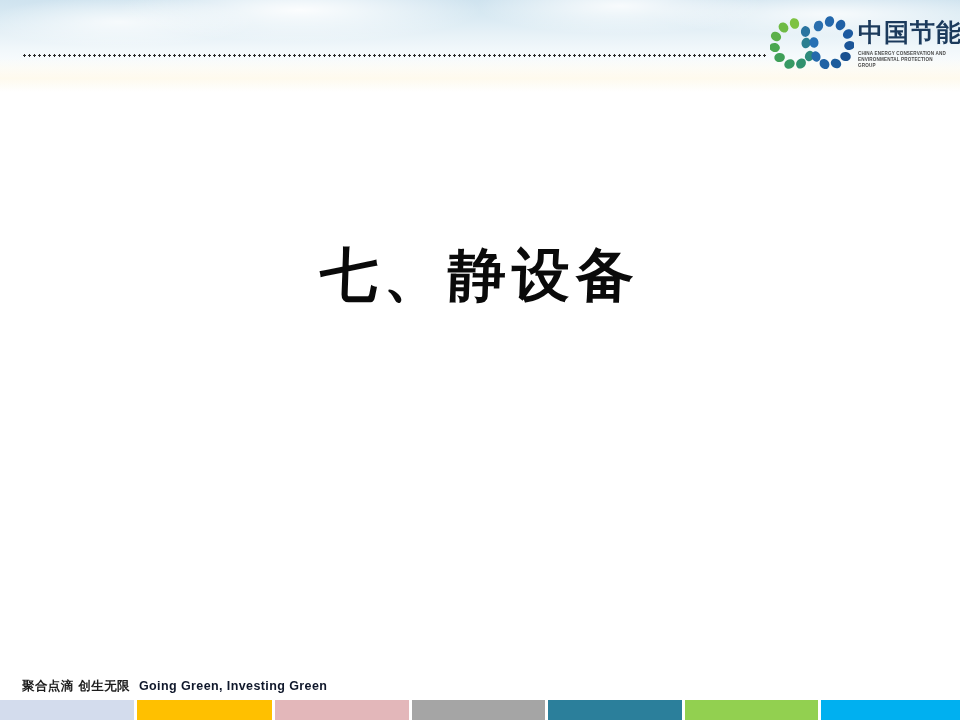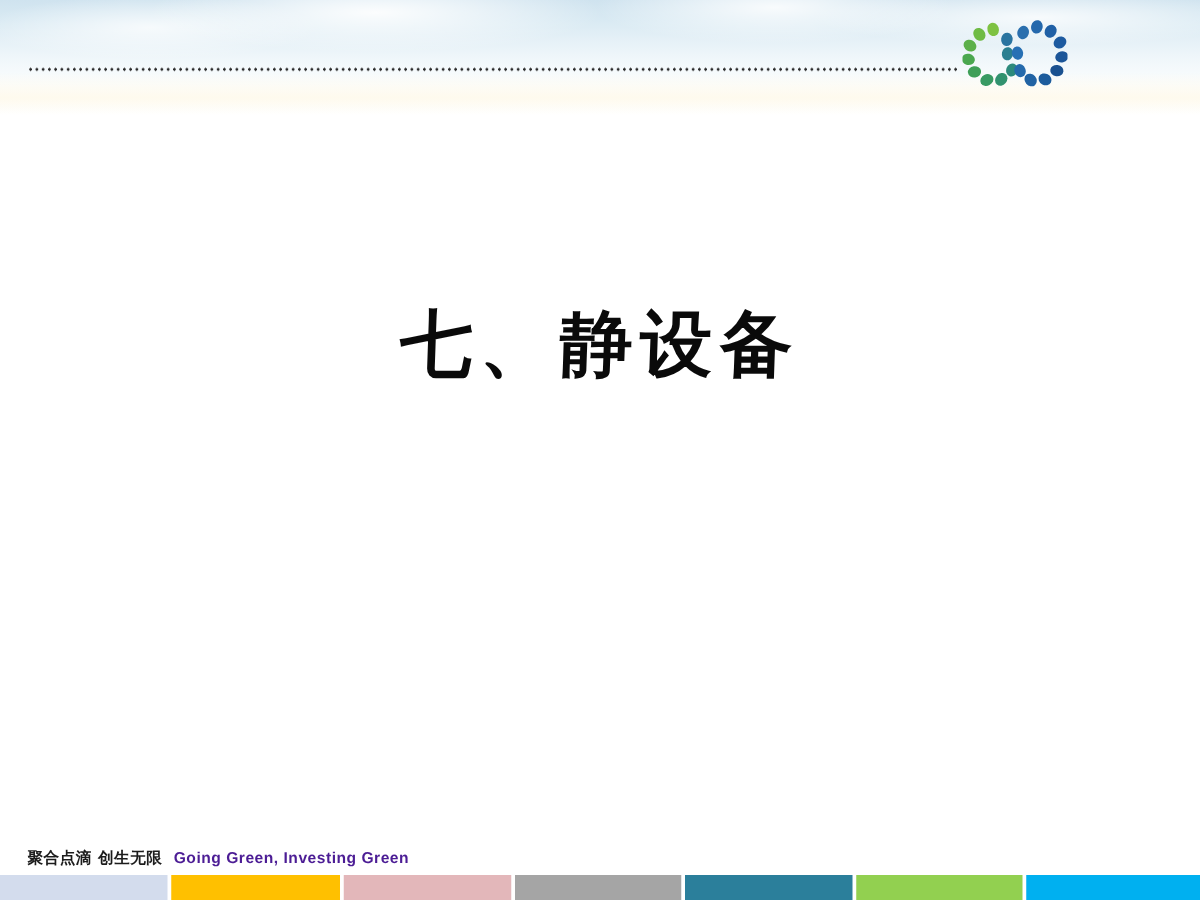--- a/index.html
+++ b/index.html
@@ -138,21 +138,21 @@
     font-family: "DejaVu Sans", "Liberation Sans", sans-serif;
     font-size: 12.5px;
     font-weight: 700;
     color: #1c1c1c;
     letter-spacing: 0.4px;
   }
   .tagline-en {
     font-family: "Liberation Sans", sans-serif;
     font-size: 12.5px;
     font-weight: 700;
-    color: #4c1d95;
+    color: #0f172a;
     letter-spacing: 0.4px;
   }
 
   
   .color-bars {
     position: absolute;
     left: 0;
     top: 700px;
     width: 960px;
     height: 20px;
@@ -194,20 +194,24 @@
         <ellipse cx="70.5" cy="9.0" rx="4.6" ry="5.4" fill="#1f60a6" transform="rotate(34 70.5 9)"></ellipse>
         <ellipse cx="78.0" cy="18.0" rx="4.5" ry="5.3" fill="#1c5aa0" transform="rotate(56 78 18)"></ellipse>
         <ellipse cx="79.5" cy="29.5" rx="4.5" ry="5.3" fill="#1b5598" transform="rotate(76 79.5 29.5)"></ellipse>
         <ellipse cx="75.5" cy="40.5" rx="4.5" ry="5.3" fill="#1a5190" transform="rotate(98 75.5 40.5)"></ellipse>
         <ellipse cx="66.0" cy="47.5" rx="4.6" ry="5.4" fill="#1d5c9c" transform="rotate(118 66 47.5)"></ellipse>
         <ellipse cx="54.5" cy="48.0" rx="4.6" ry="5.4" fill="#2163a4" transform="rotate(140 54.5 48)"></ellipse>
         <ellipse cx="46.0" cy="40.5" rx="4.5" ry="5.3" fill="#256aac" transform="rotate(160 46 40.5)"></ellipse>
         <ellipse cx="44.0" cy="26.5" rx="4.5" ry="5.3" fill="#2770b4" transform="rotate(-8 44 26.5)"></ellipse>
       </svg>
     </div>
+    <div class="logo-words">
+      <div class="logo-cn">中国节能</div>
+      <div class="logo-en">CHINA ENERGY CONSERVATION AND ENVIRONMENTAL PROTECTION GROUP</div>
+    </div>
   </div>
 
   <div class="title-wrap">
     <span class="slide-title">七、静设备</span>
   </div>
 
   <div class="footer-tagline">
     <span class="tagline-cn">聚合点滴 创生无限</span>
     <span class="tagline-en">Going Green, Investing Green</span>
   </div>

